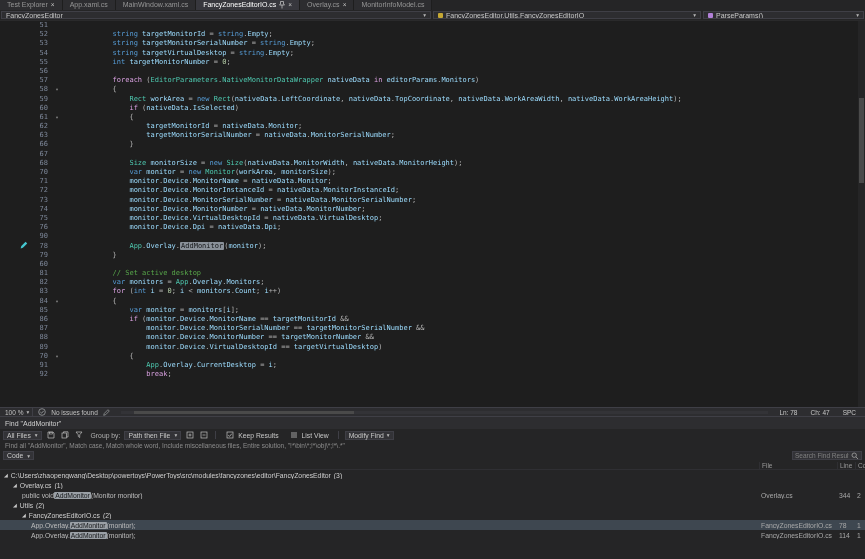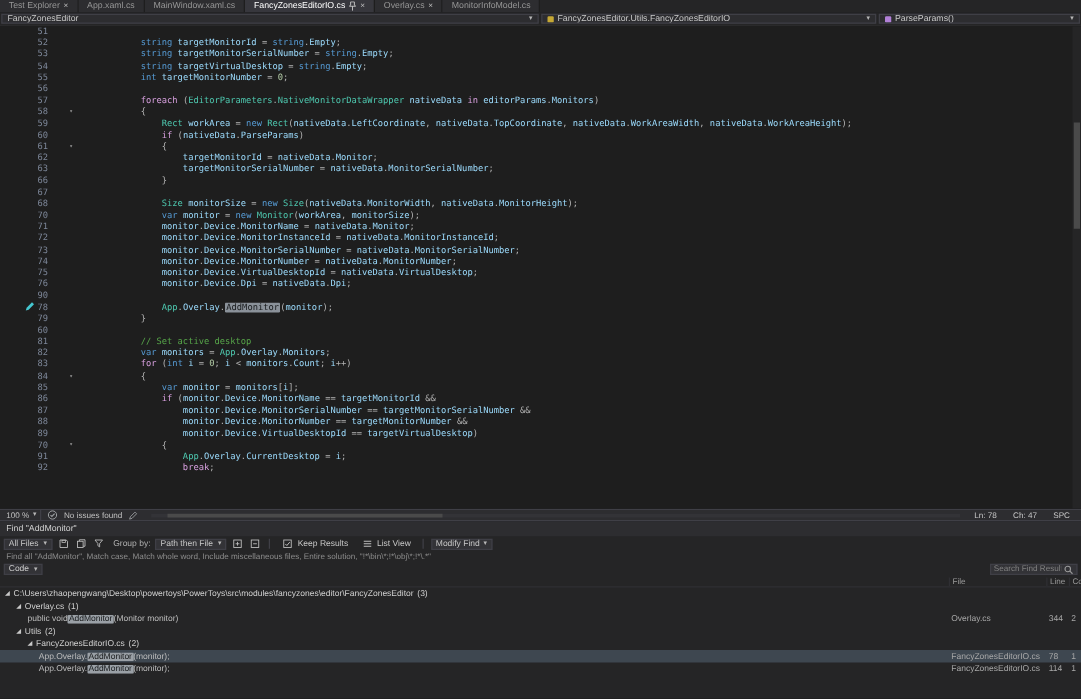--- a/index.html
+++ b/index.html
@@ -27,21 +27,21 @@
   .icon-sq{width:5px;height:5px;flex:none;border-radius:1px}
   .icon-sq.class{background:#c5a834}
   .icon-sq.method{background:#b180d7}
 
   
   .editor{flex:1;position:relative;background:#1e1e1e;overflow:hidden}
   .lines{position:absolute;inset:0 7px 0 0}
   .codeline{height:9.19px;display:flex;align-items:center;font-family:"DejaVu Sans Mono",monospace;
     font-size:7px;line-height:9.19px;white-space:pre}
   .ln-margin{width:30px;flex:none;height:100%;position:relative;display:flex;justify-content:flex-end;align-items:center;padding-right:2px}
-  .ln-num{width:22px;flex:none;color:#7d8799;padding-right:4px}
+  .ln-num{width:22px;flex:none;text-align:right;color:#7d8799;padding-right:4px}
   .fold{width:10px;flex:none;color:#9a9a9a;font-size:5px;text-align:center}
   .code{flex:1;overflow:hidden}
   .tk-k{color:#569cd6}
   .tk-c{color:#d8a0df}
   .tk-t{color:#4ec9b0}
   .tk-i{color:#9cdcfe}
   .tk-o{color:#b4b4b4}
   .tk-n{color:#b5cea8}
   .tk-cm{color:#57a64a}
   .tk-w{color:#d4d4d4}
@@ -148,21 +148,21 @@
     <div class="lines">
         <div class="codeline"><div class="ln-margin"></div><div class="ln-num">51</div><div class="fold"></div><div class="code"></div></div>
         <div class="codeline"><div class="ln-margin"></div><div class="ln-num">52</div><div class="fold"></div><div class="code"><span class="tk-w">            </span><span class="tk-k">string</span><span class="tk-w"> </span><span class="tk-i">targetMonitorId</span><span class="tk-o"> = </span><span class="tk-k">string</span><span class="tk-o">.</span><span class="tk-i">Empty</span><span class="tk-o">;</span></div></div>
         <div class="codeline"><div class="ln-margin"></div><div class="ln-num">53</div><div class="fold"></div><div class="code"><span class="tk-w">            </span><span class="tk-k">string</span><span class="tk-w"> </span><span class="tk-i">targetMonitorSerialNumber</span><span class="tk-o"> = </span><span class="tk-k">string</span><span class="tk-o">.</span><span class="tk-i">Empty</span><span class="tk-o">;</span></div></div>
         <div class="codeline"><div class="ln-margin"></div><div class="ln-num">54</div><div class="fold"></div><div class="code"><span class="tk-w">            </span><span class="tk-k">string</span><span class="tk-w"> </span><span class="tk-i">targetVirtualDesktop</span><span class="tk-o"> = </span><span class="tk-k">string</span><span class="tk-o">.</span><span class="tk-i">Empty</span><span class="tk-o">;</span></div></div>
         <div class="codeline"><div class="ln-margin"></div><div class="ln-num">55</div><div class="fold"></div><div class="code"><span class="tk-w">            </span><span class="tk-k">int</span><span class="tk-w"> </span><span class="tk-i">targetMonitorNumber</span><span class="tk-o"> = </span><span class="tk-n">0</span><span class="tk-o">;</span></div></div>
         <div class="codeline"><div class="ln-margin"></div><div class="ln-num">56</div><div class="fold"></div><div class="code"></div></div>
         <div class="codeline"><div class="ln-margin"></div><div class="ln-num">57</div><div class="fold"></div><div class="code"><span class="tk-w">            </span><span class="tk-c">foreach</span><span class="tk-o"> (</span><span class="tk-t">EditorParameters</span><span class="tk-o">.</span><span class="tk-t">NativeMonitorDataWrapper</span><span class="tk-w"> </span><span class="tk-i">nativeData</span><span class="tk-w"> </span><span class="tk-c">in</span><span class="tk-w"> </span><span class="tk-i">editorParams</span><span class="tk-o">.</span><span class="tk-i">Monitors</span><span class="tk-o">)</span></div></div>
         <div class="codeline"><div class="ln-margin"></div><div class="ln-num">58</div><div class="fold">▾</div><div class="code"><span class="tk-w">            </span><span class="tk-o">{</span></div></div>
         <div class="codeline"><div class="ln-margin"></div><div class="ln-num">59</div><div class="fold"></div><div class="code"><span class="tk-w">                </span><span class="tk-t">Rect</span><span class="tk-w"> </span><span class="tk-i">workArea</span><span class="tk-o"> = </span><span class="tk-k">new</span><span class="tk-w"> </span><span class="tk-t">Rect</span><span class="tk-o">(</span><span class="tk-i">nativeData</span><span class="tk-o">.</span><span class="tk-i">LeftCoordinate</span><span class="tk-o">, </span><span class="tk-i">nativeData</span><span class="tk-o">.</span><span class="tk-i">TopCoordinate</span><span class="tk-o">, </span><span class="tk-i">nativeData</span><span class="tk-o">.</span><span class="tk-i">WorkAreaWidth</span><span class="tk-o">, </span><span class="tk-i">nativeData</span><span class="tk-o">.</span><span class="tk-i">WorkAreaHeight</span><span class="tk-o">);</span></div></div>
-        <div class="codeline"><div class="ln-margin"></div><div class="ln-num">60</div><div class="fold"></div><div class="code"><span class="tk-w">                </span><span class="tk-c">if</span><span class="tk-o"> (</span><span class="tk-i">nativeData</span><span class="tk-o">.</span><span class="tk-i">ParseParams</span><span class="tk-o">)</span></div></div>
+        <div class="codeline"><div class="ln-margin"></div><div class="ln-num">60</div><div class="fold"></div><div class="code"><span class="tk-w">                </span><span class="tk-c">if</span><span class="tk-o"> (</span><span class="tk-i">nativeData</span><span class="tk-o">.</span><span class="tk-i">IsSelected</span><span class="tk-o">)</span></div></div>
         <div class="codeline"><div class="ln-margin"></div><div class="ln-num">61</div><div class="fold">▾</div><div class="code"><span class="tk-w">                </span><span class="tk-o">{</span></div></div>
         <div class="codeline"><div class="ln-margin"></div><div class="ln-num">62</div><div class="fold"></div><div class="code"><span class="tk-w">                    </span><span class="tk-i">targetMonitorId</span><span class="tk-o"> = </span><span class="tk-i">nativeData</span><span class="tk-o">.</span><span class="tk-i">Monitor</span><span class="tk-o">;</span></div></div>
         <div class="codeline"><div class="ln-margin"></div><div class="ln-num">63</div><div class="fold"></div><div class="code"><span class="tk-w">                    </span><span class="tk-i">targetMonitorSerialNumber</span><span class="tk-o"> = </span><span class="tk-i">nativeData</span><span class="tk-o">.</span><span class="tk-i">MonitorSerialNumber</span><span class="tk-o">;</span></div></div>
         <div class="codeline"><div class="ln-margin"></div><div class="ln-num">66</div><div class="fold"></div><div class="code"><span class="tk-w">                </span><span class="tk-o">}</span></div></div>
         <div class="codeline"><div class="ln-margin"></div><div class="ln-num">67</div><div class="fold"></div><div class="code"></div></div>
         <div class="codeline"><div class="ln-margin"></div><div class="ln-num">68</div><div class="fold"></div><div class="code"><span class="tk-w">                </span><span class="tk-t">Size</span><span class="tk-w"> </span><span class="tk-i">monitorSize</span><span class="tk-o"> = </span><span class="tk-k">new</span><span class="tk-w"> </span><span class="tk-t">Size</span><span class="tk-o">(</span><span class="tk-i">nativeData</span><span class="tk-o">.</span><span class="tk-i">MonitorWidth</span><span class="tk-o">, </span><span class="tk-i">nativeData</span><span class="tk-o">.</span><span class="tk-i">MonitorHeight</span><span class="tk-o">);</span></div></div>
         <div class="codeline"><div class="ln-margin"></div><div class="ln-num">70</div><div class="fold"></div><div class="code"><span class="tk-w">                </span><span class="tk-k">var</span><span class="tk-w"> </span><span class="tk-i">monitor</span><span class="tk-o"> = </span><span class="tk-k">new</span><span class="tk-w"> </span><span class="tk-t">Monitor</span><span class="tk-o">(</span><span class="tk-i">workArea</span><span class="tk-o">, </span><span class="tk-i">monitorSize</span><span class="tk-o">);</span></div></div>
         <div class="codeline"><div class="ln-margin"></div><div class="ln-num">71</div><div class="fold"></div><div class="code"><span class="tk-w">                </span><span class="tk-i">monitor</span><span class="tk-o">.</span><span class="tk-i">Device</span><span class="tk-o">.</span><span class="tk-i">MonitorName</span><span class="tk-o"> = </span><span class="tk-i">nativeData</span><span class="tk-o">.</span><span class="tk-i">Monitor</span><span class="tk-o">;</span></div></div>
         <div class="codeline"><div class="ln-margin"></div><div class="ln-num">72</div><div class="fold"></div><div class="code"><span class="tk-w">                </span><span class="tk-i">monitor</span><span class="tk-o">.</span><span class="tk-i">Device</span><span class="tk-o">.</span><span class="tk-i">MonitorInstanceId</span><span class="tk-o"> = </span><span class="tk-i">nativeData</span><span class="tk-o">.</span><span class="tk-i">MonitorInstanceId</span><span class="tk-o">;</span></div></div>
         <div class="codeline"><div class="ln-margin"></div><div class="ln-num">73</div><div class="fold"></div><div class="code"><span class="tk-w">                </span><span class="tk-i">monitor</span><span class="tk-o">.</span><span class="tk-i">Device</span><span class="tk-o">.</span><span class="tk-i">MonitorSerialNumber</span><span class="tk-o"> = </span><span class="tk-i">nativeData</span><span class="tk-o">.</span><span class="tk-i">MonitorSerialNumber</span><span class="tk-o">;</span></div></div>

